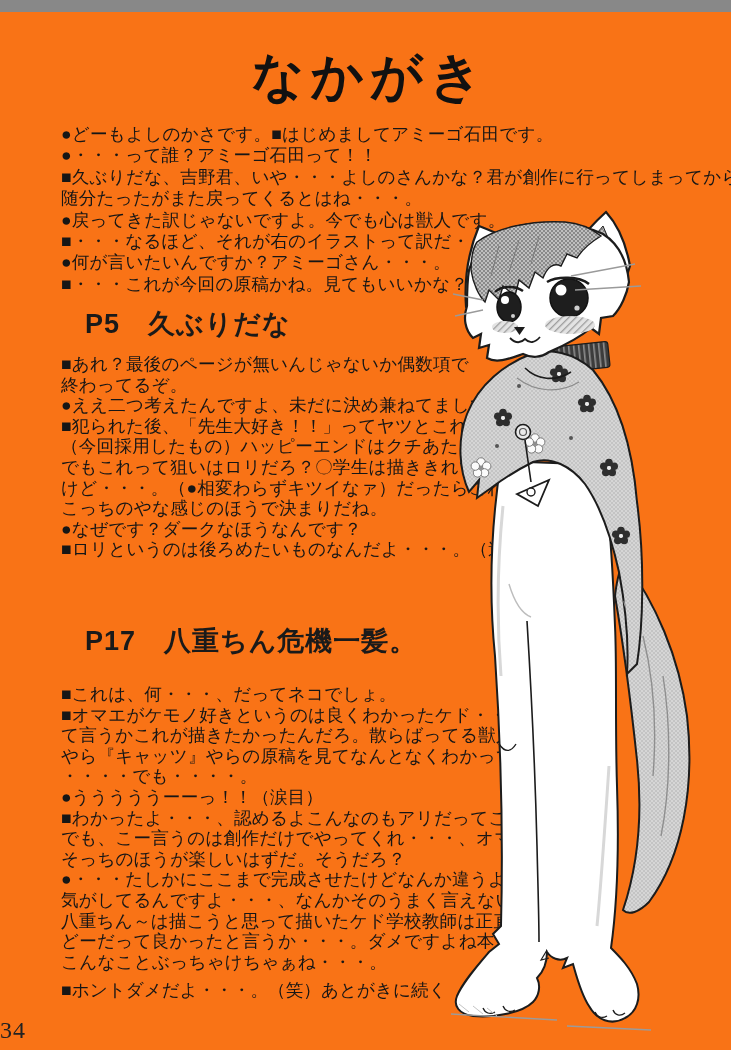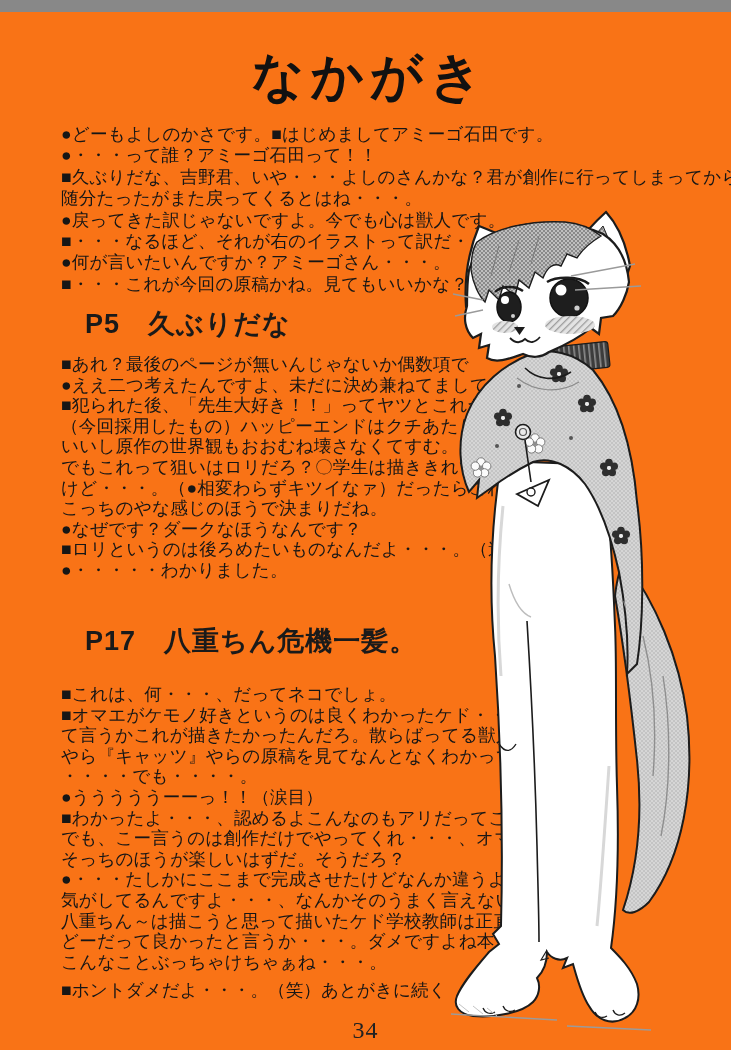--- a/index.html
+++ b/index.html
@@ -17,21 +17,21 @@
   .block .line { font-size:17.6px; line-height:21.4px; letter-spacing:0.2px; }
   .block.tight .line { line-height:20.6px; }
   .heading {
     position:absolute; left:85px; white-space:nowrap;
     font-size:27px; font-weight:600; letter-spacing:1px; color:#1a1a1a;
   }
   .footer-line { position:absolute; top:966px; left:0; width:731px; white-space:nowrap; }
   .footer-line .fl { position:absolute; left:61px; font-size:17.6px; }
   .footer-line .fr { position:absolute; left:321px; font-size:17.6px; }
   .pagenum {
-    position:absolute; top:1005px; left:0; width:731px; text-align:center;
+    position:absolute; top:1005px; left:0; width:731px; 
     font-family:"Liberation Serif","DejaVu Serif",serif; font-size:24px; color:#222;
     letter-spacing:1px;
   }
   .cat { position:absolute; left:439px; top:194px; width:292px; height:832px; }
 </style>
 </head>
 <body>
 
 <div class="page">
 
@@ -45,30 +45,29 @@
     <div class="line">●戻ってきた訳じゃないですよ。今でも心は獣人です。</div>
     <div class="line">■・・・なるほど、それが右のイラストって訳だ・・・。</div>
     <div class="line">●何が言いたいんですか？アミーゴさん・・・。</div>
     <div class="line">■・・・これが今回の原稿かね。見てもいいかな？</div>
   </div>
 
   <div class="heading" style="top:294px">P5　久ぶりだな</div>
 
   <div class="block tight" style="top:342px">
     <div class="line">■あれ？最後のページが無いんじゃないか偶数項で</div>
+    <div class="line">終わってるぞ。</div>
     <div class="line">●ええ二つ考えたんですよ、未だに決め兼ねてまして。</div>
     <div class="line">■犯られた後、「先生大好き！！」ってヤツとこれか・・・</div>
     <div class="line">（今回採用したもの）ハッピーエンドはクチあたりが</div>
-    <div class="line">いいし原作の世界観もおおむね壊さなくてすむ。</div>
     <div class="line">でもこれって狙いはロリだろ？〇学生は描ききれてない</div>
     <div class="line">けど・・・。（●相変わらずキツイなァ）だったらこれだよ。</div>
     <div class="line">こっちのやな感じのほうで決まりだね。</div>
     <div class="line">●なぜです？ダークなほうなんです？</div>
     <div class="line">■ロリというのは後ろめたいものなんだよ・・・。（遠い目）</div>
-    <div class="line">●・・・・・わかりました。</div>
   </div>
 
   <div class="heading" style="top:611px">P17　八重ちん危機一髪。</div>
 
   <div class="block tight" style="top:672px">
     <div class="line">■これは、何・・・、だってネコでしょ。</div>
     <div class="line">■オマエがケモノ好きというのは良くわかったケド・・・。</div>
     <div class="line">て言うかこれが描きたかったんだろ。散らばってる獣人</div>
     <div class="line">やら『キャッツ』やらの原稿を見てなんとなくわかってたよ。</div>
     <div class="line">・・・・でも・・・・。</div>

